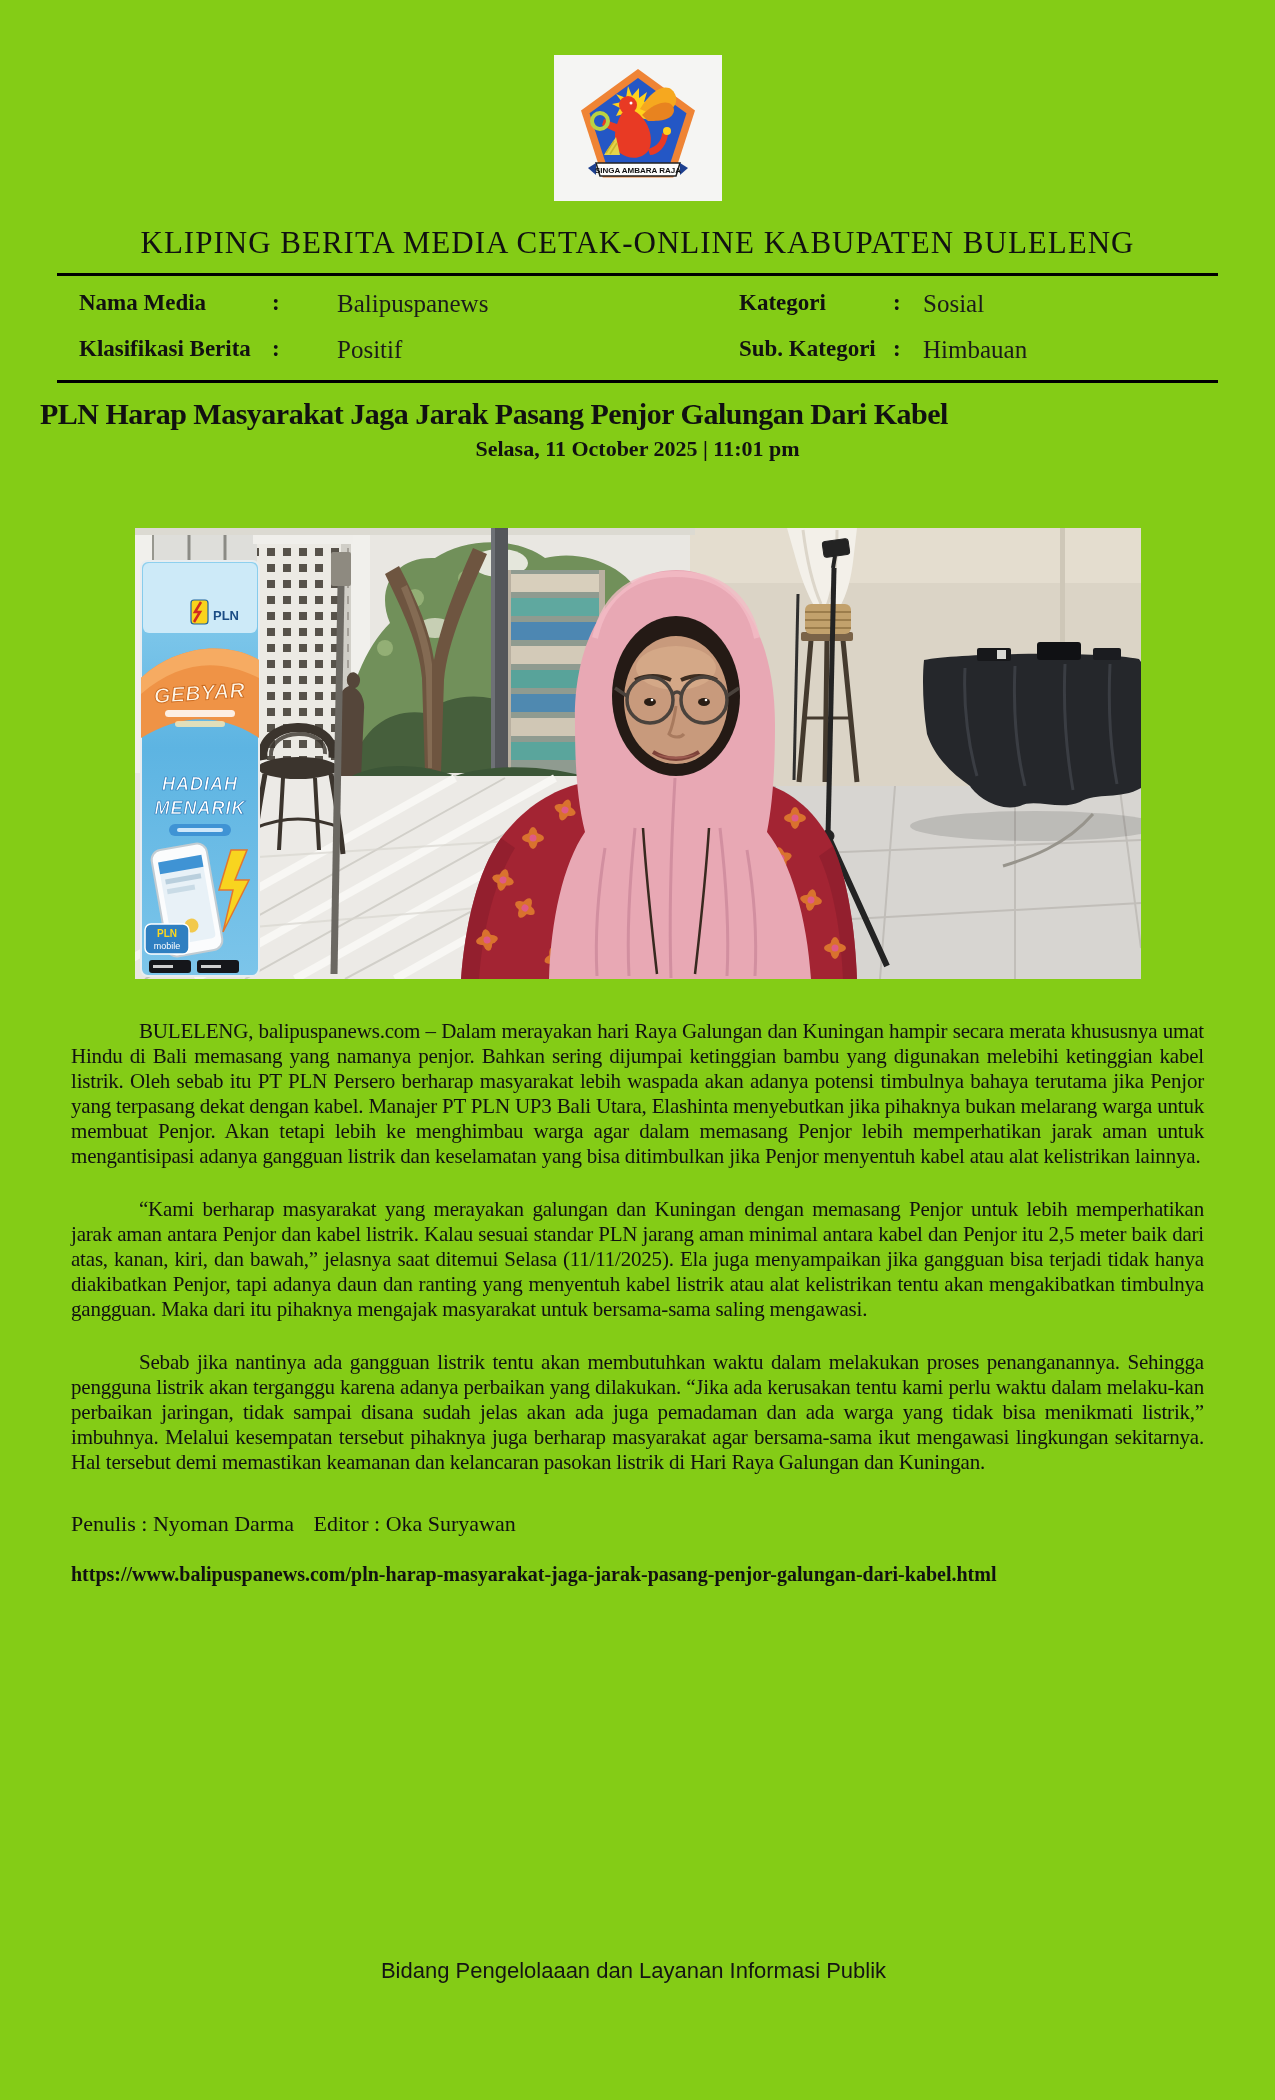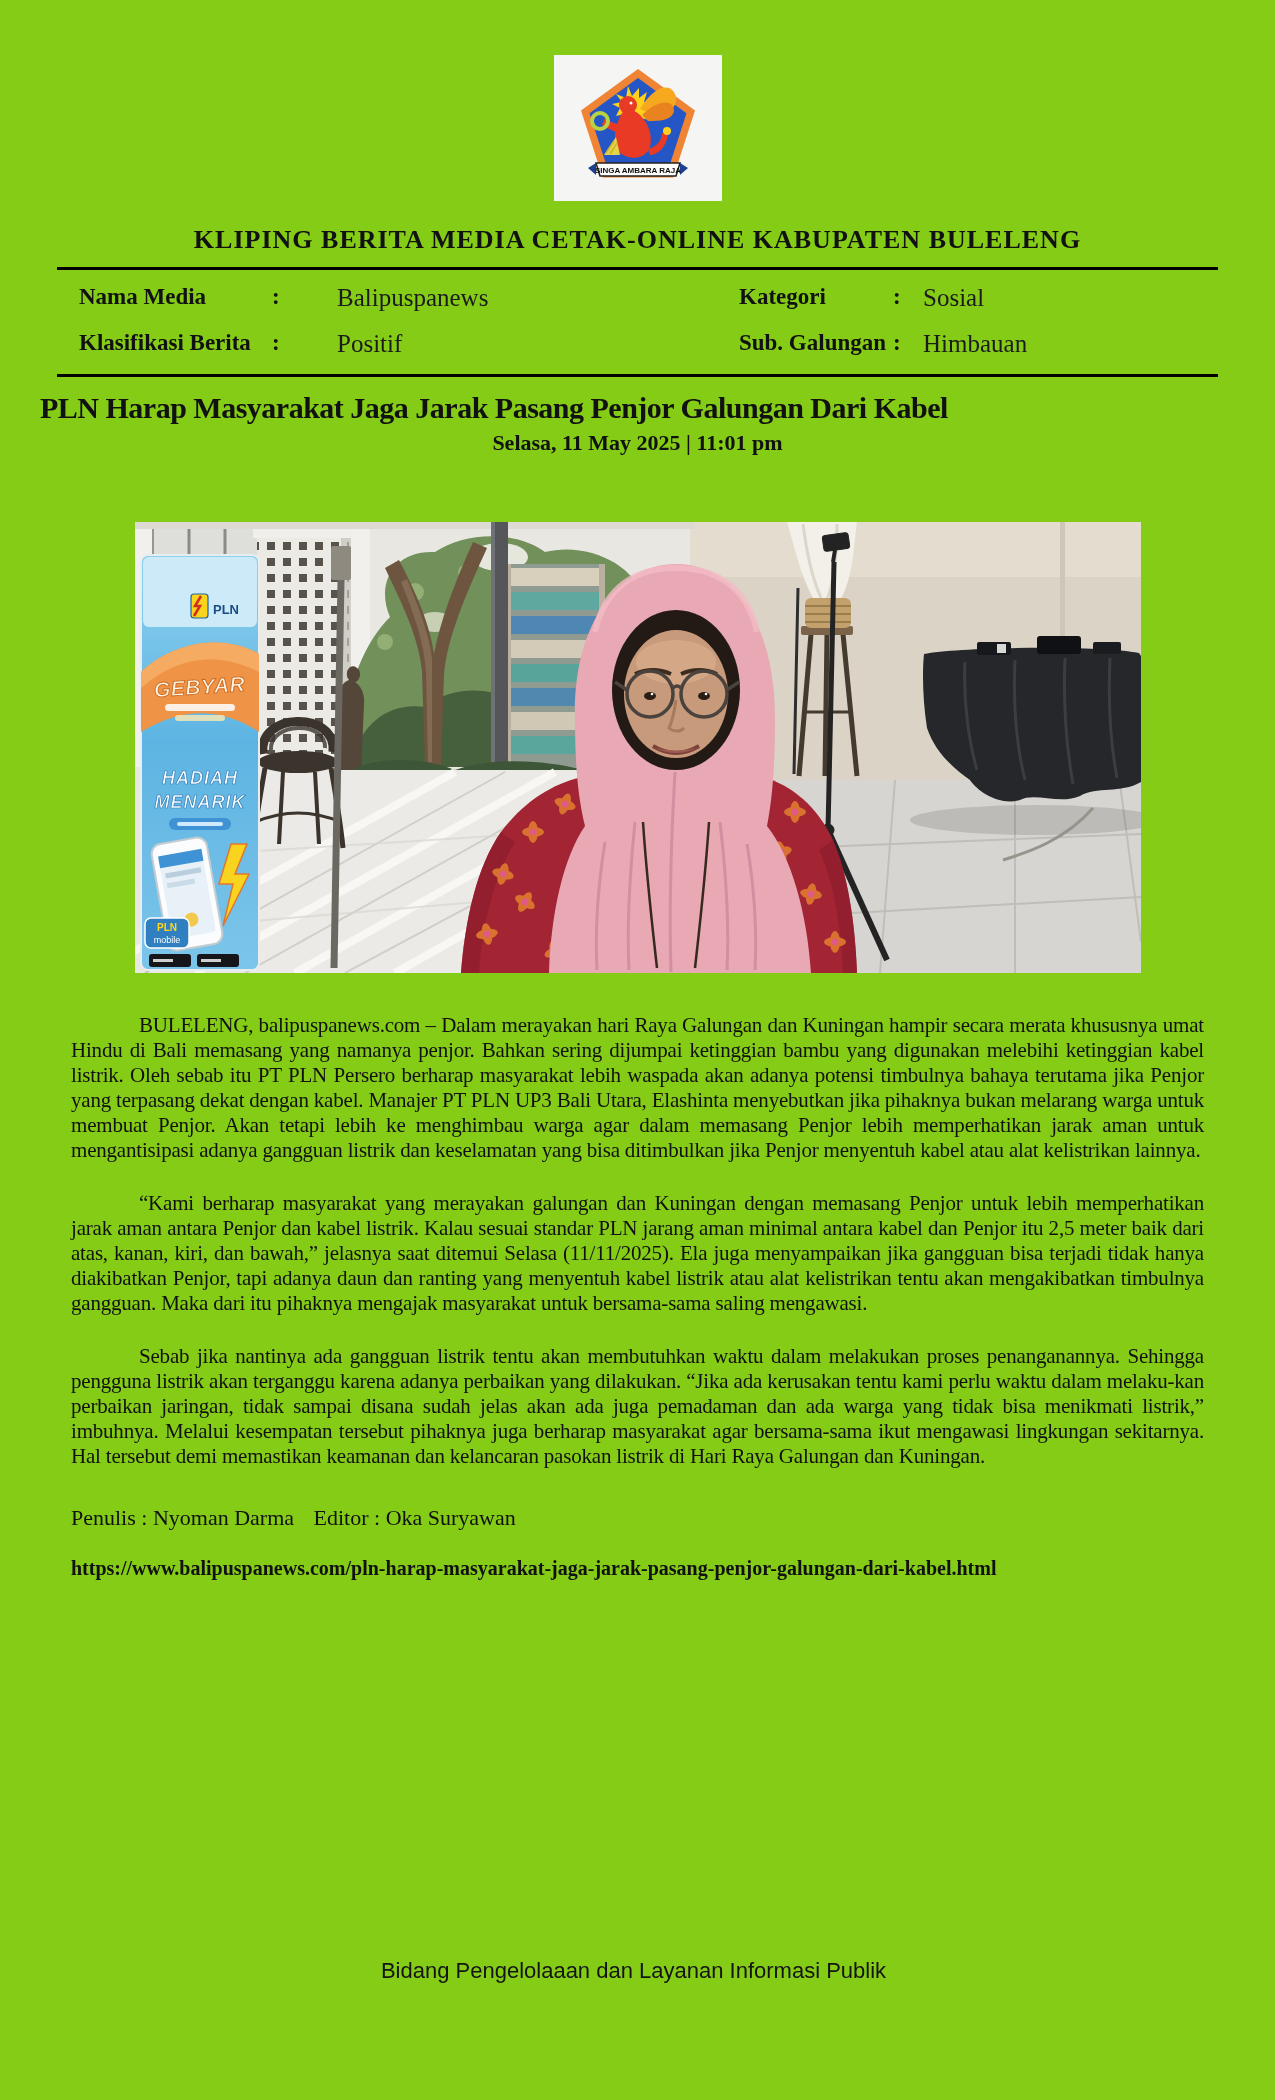--- a/index.html
+++ b/index.html
@@ -2,21 +2,21 @@
 <html><head>
 <meta charset="utf-8">
 <style>
   html,body{margin:0;padding:0;background:#ffffff;}
   .page{position:relative;width:1275px;height:2100px;margin:0 auto;background:#84cc16;
         font-family:"Liberation Serif", serif;color:#111;overflow:hidden;}
 
   .logo-band{margin:55px auto 0;width:168px;height:146px;background:#f5f5f3;
              display:flex;align-items:center;justify-content:center;}
 
-  .page-title{margin:24px 57px 0;text-align:center;font-size:26px;font-weight:bold;
+  .page-title{margin:24px 57px 0;text-align:center;font-size:31px;font-weight:normal;
               letter-spacing:1px;white-space:nowrap;}
 
   .rule{margin:0 57px;border-top:3px solid #000;height:0;}
   .rule.first{margin-top:12px;}
 
   .meta{position:relative;height:104px;font-size:23px;}
   .meta span{position:absolute;white-space:nowrap;}
   .meta .label{font-weight:bold;}
   .meta .value{font-size:25px;color:#1b1b1b;}
   .meta .r1{top:14px;} .meta .r2{top:60px;}
@@ -83,29 +83,29 @@
     <span class="label r1 c-label">Nama Media</span>
     <span class="r1 c-colon">:</span>
     <span class="value r1 c-value">Balipuspanews</span>
     <span class="label r2 c-label">Klasifikasi Berita</span>
     <span class="r2 c-colon">:</span>
     <span class="value r2 c-value">Positif</span>
 
     <span class="label r1 c-rlabel">Kategori</span>
     <span class="r1 c-rcolon">:</span>
     <span class="value r1 c-rvalue">Sosial</span>
-    <span class="label r2 c-rlabel">Sub. Galungan</span>
+    <span class="label r2 c-rlabel">Sub. Kategori</span>
     <span class="r2 c-rcolon">:</span>
     <span class="value r2 c-rvalue">Himbauan</span>
   </div>
 
   <div class="rule"></div>
 
   <h2 class="article-title">PLN Harap Masyarakat Jaga Jarak Pasang Penjor Galungan Dari Kabel</h2>
-  <div class="datetime">Selasa, 11 May 2025 | 11:01 pm</div>
+  <div class="datetime">Selasa, 11 October 2025 | 11:01 pm</div>
 
   <div class="photo">
     <svg width="1006" height="451" viewBox="0 0 1006 451">
       <defs>
         <pattern id="lat" width="16" height="16" patternUnits="userSpaceOnUse">
           <rect width="16" height="16" fill="#eceae4"></rect>
           <rect x="4" y="4" width="8" height="8" fill="#57524a"></rect>
         </pattern>
         <linearGradient id="ban" x1="0" y1="0" x2="0" y2="1">
           <stop offset="0" stop-color="#8ed0ee"></stop>

